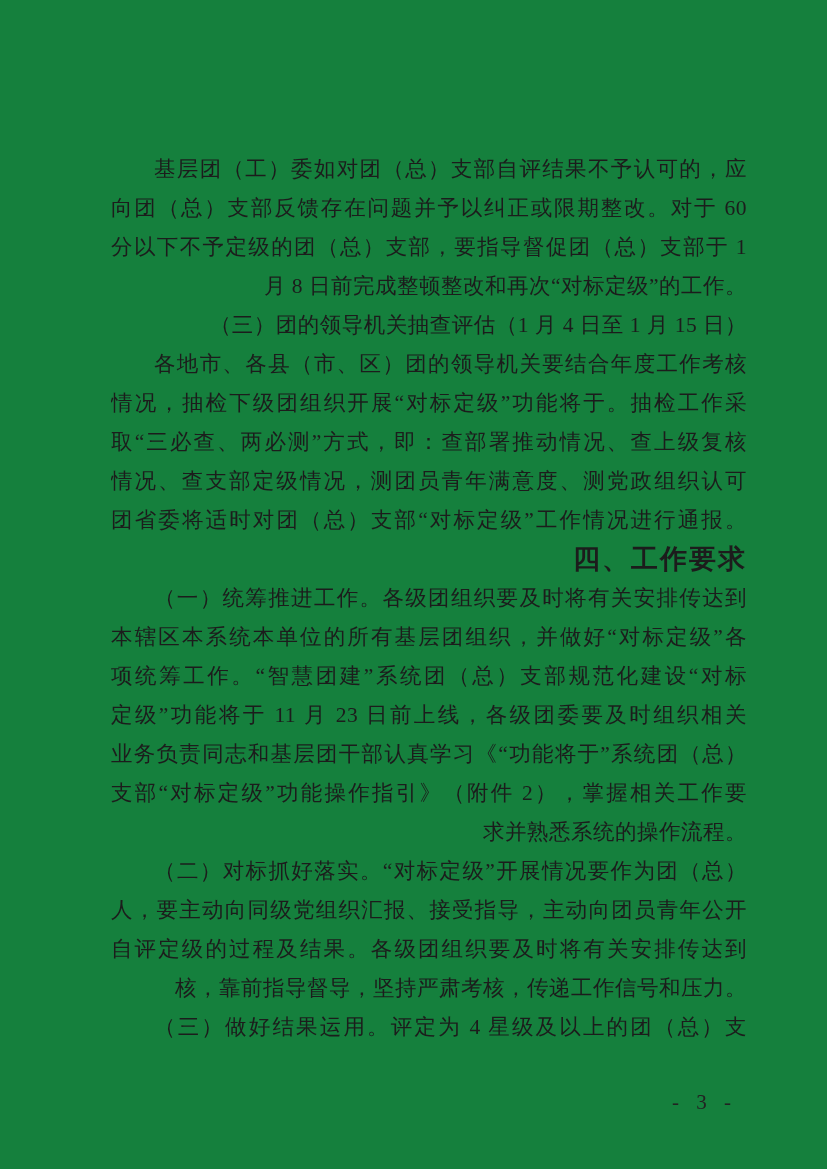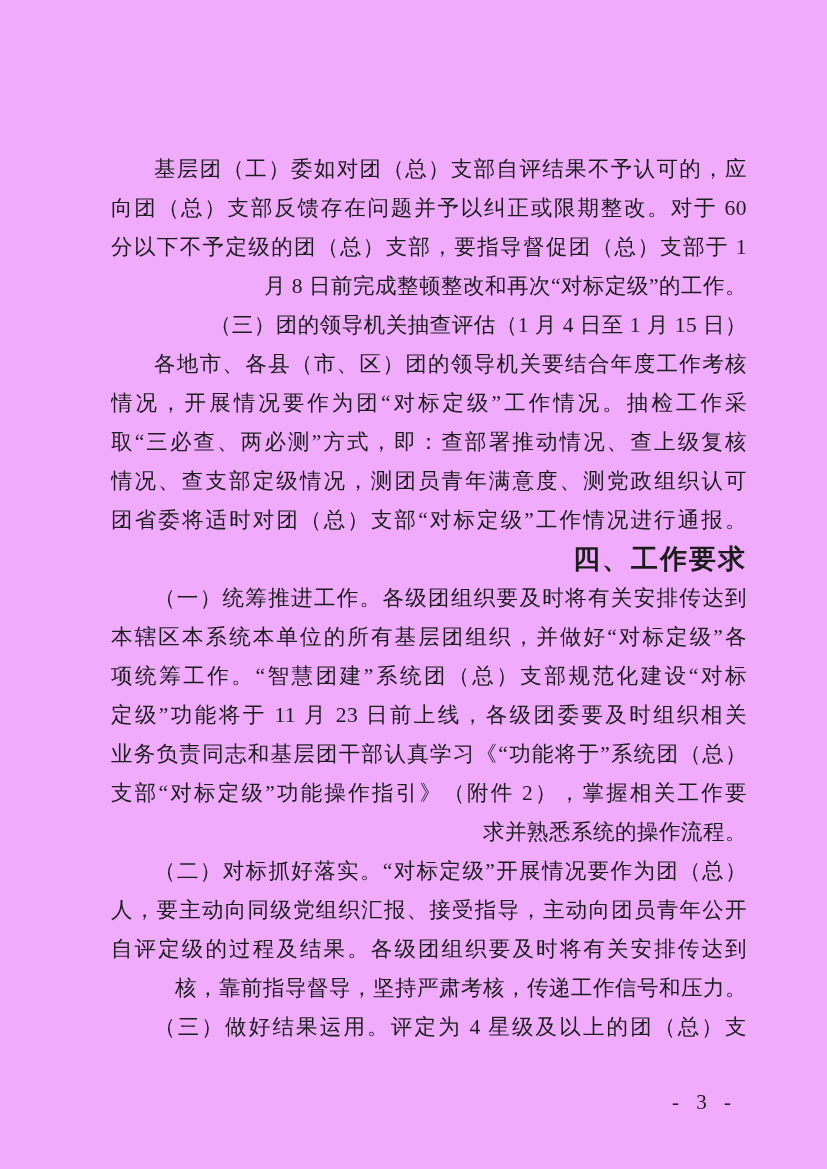--- a/index.html
+++ b/index.html
@@ -5,21 +5,21 @@
   html, body {
     margin: 0;
     padding: 0;
     background: #e8e8e8;
   }
   .page {
     position: relative;
     width: 827px;
     height: 1169px;
     margin: 0 auto;
-    background: #f0abfc;
+    background: #15803d;
     overflow: hidden;
     font-family: "Liberation Serif", "DejaVu Serif", serif;
     color: #1c1c1c;
   }
   .textblock {
     position: absolute;
     left: 111px;
     top: 150px;
     width: 636px;
   }
@@ -60,21 +60,21 @@
 <body>
 
 <div class="page">
   <div class="textblock">
       <div class="line indent stretch">基层团（工）委如对团（总）支部自评结果不予认可的，应</div>
       <div class="line stretch">向团（总）支部反馈存在问题并予以纠正或限期整改。对于 60</div>
       <div class="line stretch">分以下不予定级的团（总）支部，要指导督促团（总）支部于 1</div>
       <div class="line">月 8 日前完成整顿整改和再次“对标定级”的工作。</div>
       <div class="line indent">（三）团的领导机关抽查评估（1 月 4 日至 1 月 15 日）</div>
       <div class="line indent stretch">各地市、各县（市、区）团的领导机关要结合年度工作考核</div>
-      <div class="line stretch">情况，开展情况要作为团“对标定级”工作情况。抽检工作采</div>
+      <div class="line stretch">情况，抽检下级团组织开展“对标定级”功能将于。抽检工作采</div>
       <div class="line stretch">取“三必查、两必测”方式，即：查部署推动情况、查上级复核</div>
       <div class="line stretch">情况、查支部定级情况，测团员青年满意度、测党政组织认可度。</div>
       <div class="line stretch">团省委将适时对团（总）支部“对标定级”工作情况进行通报。</div>
       <div class="line h1 indent">四、工作要求</div>
       <div class="line indent stretch">（一）统筹推进工作。各级团组织要及时将有关安排传达到</div>
       <div class="line stretch">本辖区本系统本单位的所有基层团组织，并做好“对标定级”各</div>
       <div class="line stretch">项统筹工作。“智慧团建”系统团（总）支部规范化建设“对标</div>
       <div class="line stretch">定级”功能将于 11 月 23 日前上线，各级团委要及时组织相关</div>
       <div class="line stretch">业务负责同志和基层团干部认真学习《“功能将于”系统团（总）</div>
       <div class="line stretch">支部“对标定级”功能操作指引》（附件 2），掌握相关工作要</div>

